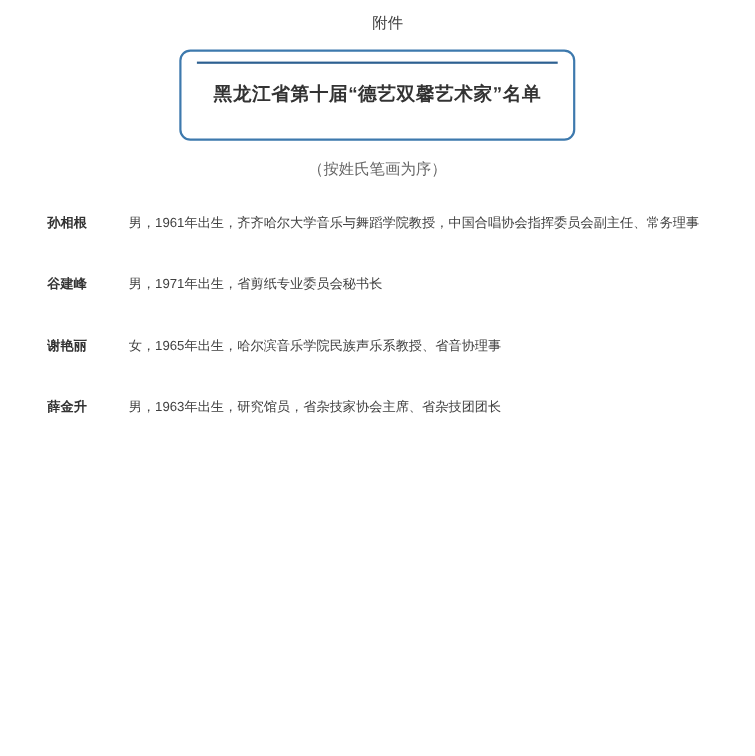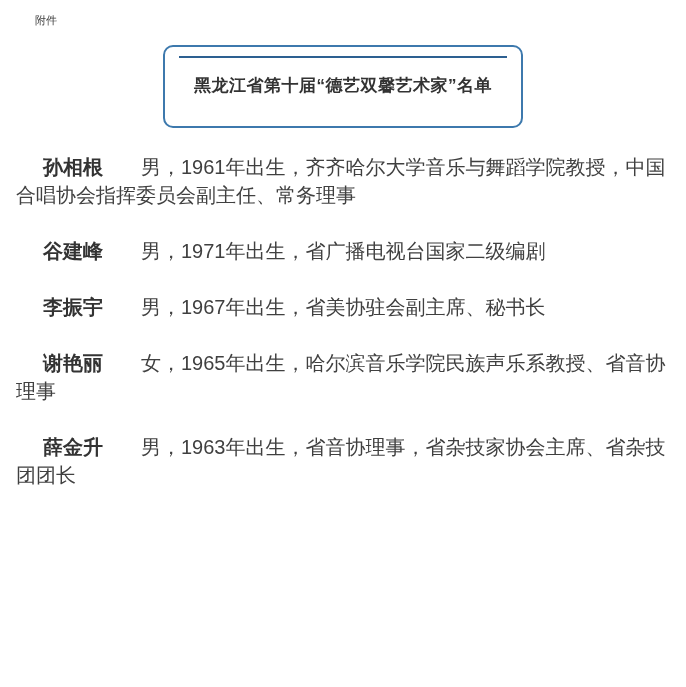--- a/index.html
+++ b/index.html
@@ -17,24 +17,25 @@
     width: 686px;
     height: 687px;
     overflow: hidden;
     background: var(--background);
     font-family: "Liberation Sans", sans-serif;
     color: var(--body-text);
   }
   .page { padding: 10px 16px 0 16px; }
 
   .attachment {
-    font-size: 11px;
+    font-size: 14px;
     line-height: 20px;
     padding-left: 19px;
     color: var(--body-text);
+    text-align: center;
   }
 
   .title-box {
     width: fit-content;
     min-width: 320px;
     max-width: 560px;
     margin: 15px auto 0 auto;
     border: 2px solid var(--box-border);
     border-radius: 10px;
     padding: 9px 13px 13px 13px;
@@ -57,21 +58,21 @@
   .subtitle {
     margin-top: 17px;
     font-size: 14px;
     color: var(--subtitle-text);
     text-align: center;
   }
 
   .entries { margin-top: 25px; }
   .entry {
     margin: 0 0 28px 0;
-    font-size: 20px;
+    font-size: 12px;
     line-height: 28px;
     text-indent: 27px;
     color: var(--body-text);
   }
   .entry .name {
     font-weight: 700;
     color: var(--name-text);
     margin-right: 38px;
   }
 </style>
@@ -80,30 +81,30 @@
 
 <div class="page">
 
   <div class="attachment">附件</div>
 
   <div class="title-box">
     <div class="title-rule"></div>
     <h1 class="title">黑龙江省第十届“德艺双馨艺术家”名单</h1>
   </div>
 
+  <div class="subtitle">（按姓氏笔画为序）</div>
 
   <div class="entries">
     <p class="entry"><strong class="name">孙相根</strong><span class="desc">男，1961年出生，齐齐哈尔大学音乐与舞蹈学院教授，中国合唱协会指挥委员会副主任、常务理事</span></p>
 
 
-    <p class="entry"><strong class="name">谷建峰</strong><span class="desc">男，1971年出生，省广播电视台国家二级编剧</span></p>
+    <p class="entry"><strong class="name">谷建峰</strong><span class="desc">男，1971年出生，省剪纸专业委员会秘书长</span></p>
 
-    <p class="entry"><strong class="name">李振宇</strong><span class="desc">男，1967年出生，省美协驻会副主席、秘书长</span></p>
 
 
     <p class="entry"><strong class="name">谢艳丽</strong><span class="desc">女，1965年出生，哈尔滨音乐学院民族声乐系教授、省音协理事</span></p>
 
 
 
-    <p class="entry"><strong class="name">薛金升</strong><span class="desc">男，1963年出生，省音协理事，省杂技家协会主席、省杂技团团长</span></p>
+    <p class="entry"><strong class="name">薛金升</strong><span class="desc">男，1963年出生，研究馆员，省杂技家协会主席、省杂技团团长</span></p>
   </div>
 
 </div>
 
 </body></html>

